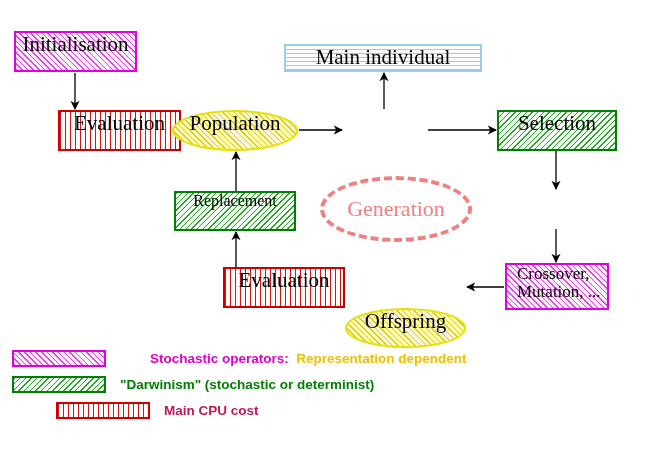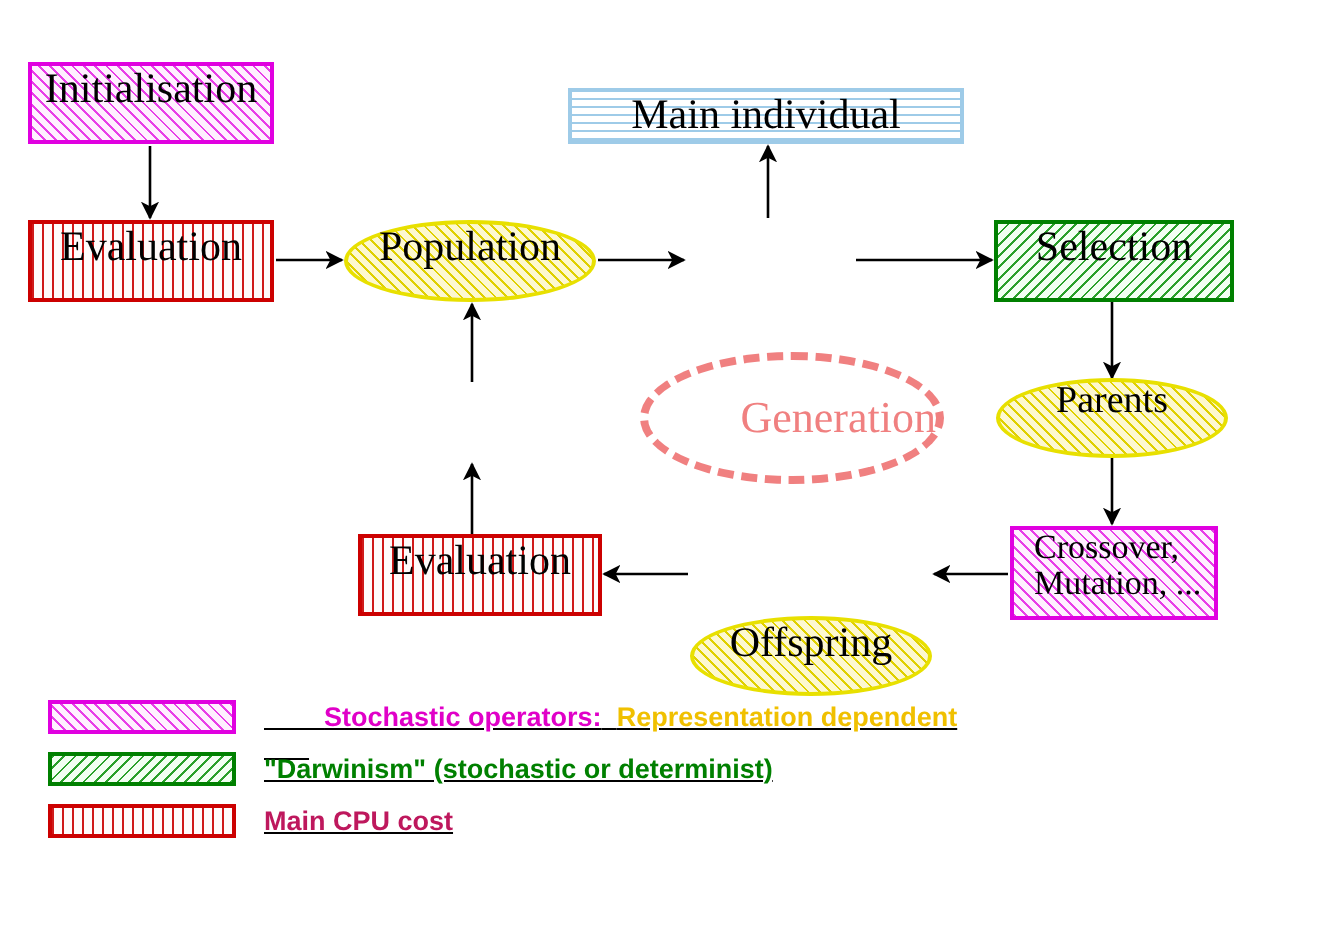--- a/index.html
+++ b/index.html
@@ -40,20 +40,21 @@
     background-image:
       repeating-linear-gradient(-45deg,
         #2aa02a 0px, #2aa02a 1px, rgba(255,255,255,0) 1px, rgba(255,255,255,0) 4px);
   }
   .fill-red {
     border: 2px solid #cc0000;
     background-color: #fffafa;
     background-image:
       repeating-linear-gradient(90deg,
         #d01818 0px, #d01818 1px, rgba(255,255,255,0) 1px, rgba(255,255,255,0) 5px);
+    margin-left: 44px;
   }
   .fill-blue {
     border: 2px solid #9ecbe8;
     background-color: #ffffff;
     background-image:
       repeating-linear-gradient(0deg,
         #9ecbe8 0px, #9ecbe8 1px, rgba(255,255,255,0) 1px, rgba(255,255,255,0) 4px);
   }
   .fill-yellow {
     border: 2px solid #e8e000;
@@ -64,32 +65,32 @@
   }
   .ellipse { border-radius: 50%; }
   .rounded { border-radius: 9px; }
   .gen-ellipse {
     position: absolute;
     box-sizing: border-box;
     border: 4px dashed #f08080;
     border-radius: 50%;
     display: flex;
     align-items: center;
-    justify-content: flex-end;
+    justify-content: center;
     color: #f08080;
     background: transparent;
   }
   svg.edges {
     position: absolute;
     left: 0; top: 0;
     width: 670px; height: 465px;
     pointer-events: none;
   }
   
-  #legend { position: absolute; left: 24px; top: 345px; text-decoration: underline; }
+  #legend { position: absolute; left: 12px; top: 345px; }
   .legend-row {
     display: flex;
     align-items: center;
     height: 26px;
   }
   .legend-swatch {
     width: 94px;
     height: 17px;
     box-sizing: border-box;
     margin-right: 14px;
@@ -158,28 +159,28 @@
 
   <div class="node fill-blue" style="left:284px; top:44px; width:198px; height:28px; font-size:21px;">
     <span>Main individual</span>
   </div>
 
 
   <div class="node fill-green" style="left:497px; top:110px; width:120px; height:41px; font-size:21px;">
     <span>Selection</span>
   </div>
 
+  <div class="node fill-green" style="left:174px; top:191px; width:122px; height:40px; font-size:16px;">
+    <span>Replacement</span>
+  </div>
 
   <div class="gen-ellipse" style="left:320px; top:176px; width:152px; height:66px; font-size:22px;">
     <span>Generation</span>
   </div>
 
-  <div class="node fill-yellow ellipse" style="left:498px; top:189px; width:116px; height:40px; font-size:19px;">
-    <span>Parents</span>
-  </div>
 
   <div class="node fill-red" style="left:179px; top:267px; width:122px; height:41px; font-size:21px;">
     <span>Evaluation</span>
   </div>
 
   <div class="node fill-yellow ellipse" style="left:345px; top:267px; width:121px; height:40px; font-size:21px;margin-top:41px;">
     <span>Offspring</span>
   </div>
 
   <div class="node fill-magenta" style="left:505px; top:263px; width:104px; height:47px; font-size:17px; justify-content:flex-start; padding-left:10px; text-align:left;">

